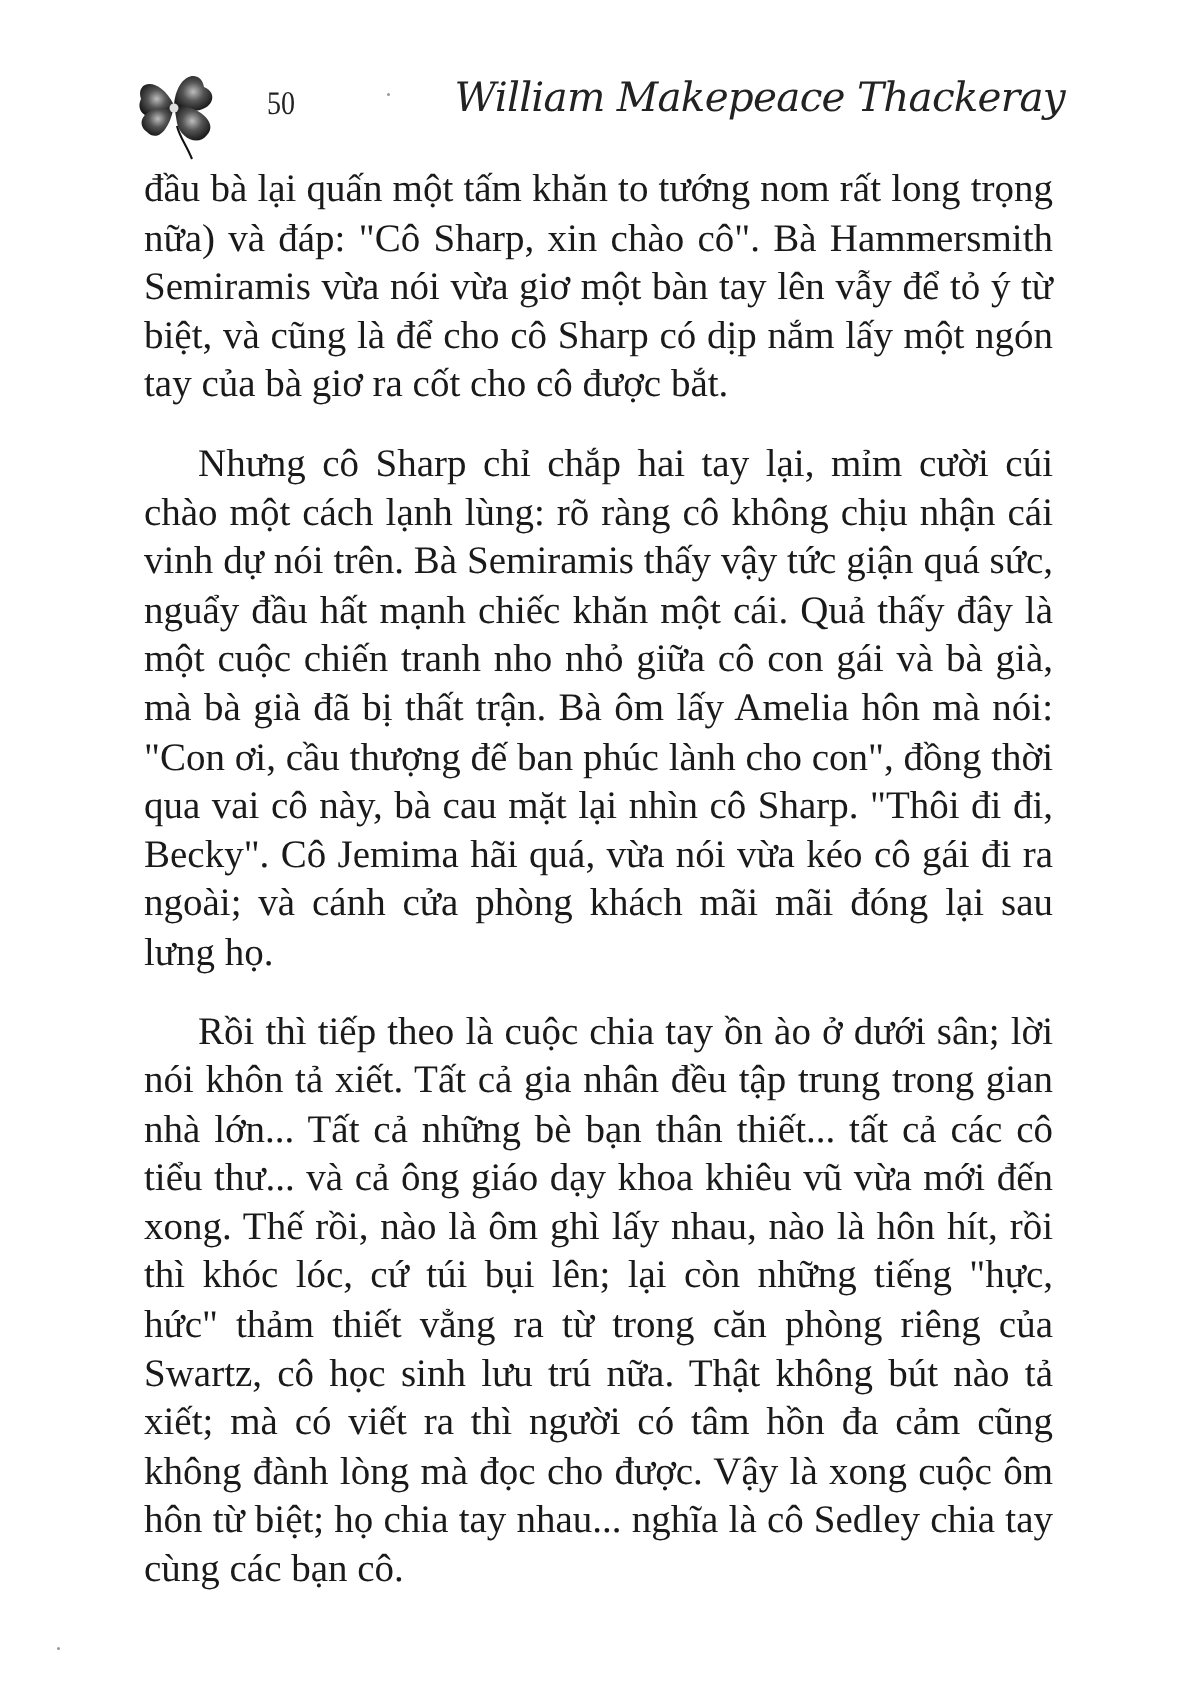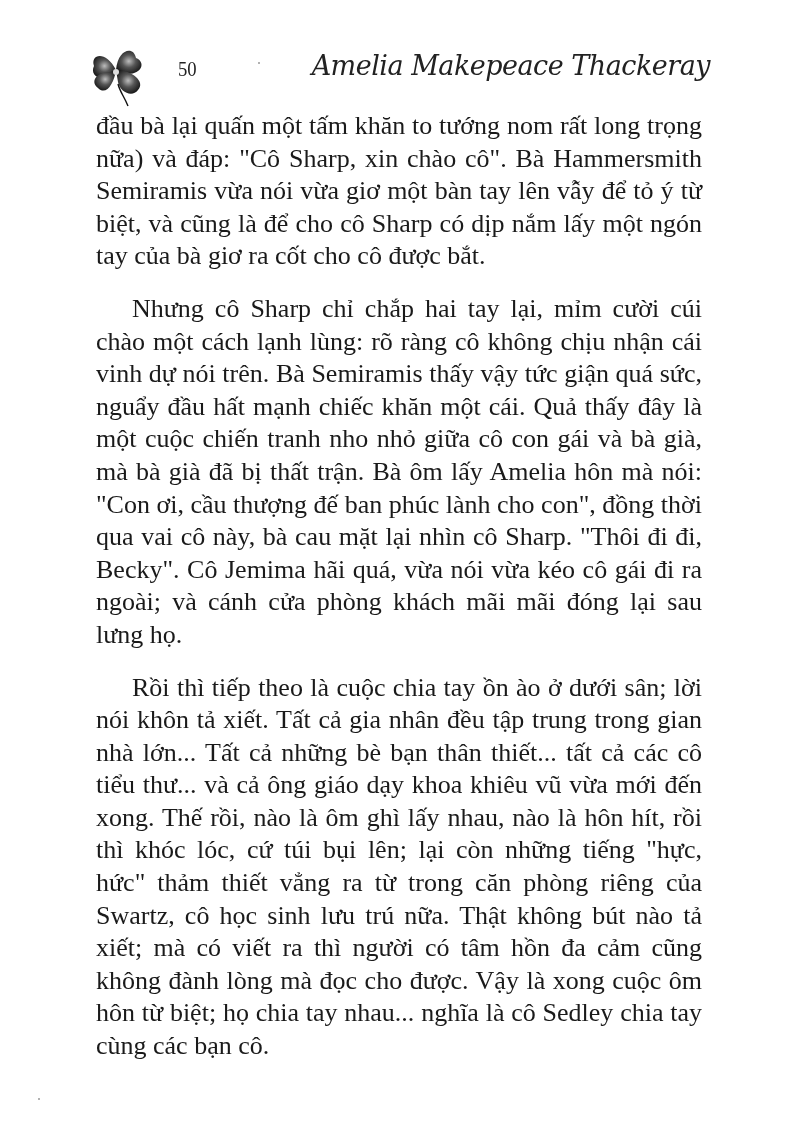--- a/index.html
+++ b/index.html
@@ -96,21 +96,21 @@
           <path d="M28 26 C18 6, 2 10, 6 22 C2 30, 10 38, 22 32 Z"></path>
           <path d="M28 26 C30 4, 46 2, 48 14 C58 18, 54 30, 40 30 Z"></path>
           <path d="M28 26 C44 26, 58 38, 50 46 C44 54, 32 48, 30 38 Z"></path>
           <path d="M28 26 C26 40, 18 52, 10 44 C2 38, 8 28, 22 28 Z"></path>
         </g>
         <path d="M30 40 C32 48, 36 52, 40 62" stroke="#111" stroke-width="1.4" fill="none"></path>
         <circle cx="28" cy="28" r="3" fill="#ddd"></circle>
       </svg>
     </span>
     <span class="page-number">50</span>
-    <span class="running-title">Amelia Makepeace Thackeray</span>
+    <span class="running-title">William Makepeace Thackeray</span>
   </div>
 
   <div class="body-text">
     <p>đầu bà lại quấn một tấm khăn to tướng nom rất long trọng nữa) và đáp: "Cô Sharp, xin chào cô". Bà Hammersmith Semiramis vừa nói vừa giơ một bàn tay lên vẫy để tỏ ý từ biệt, và cũng là để cho cô Sharp có dịp nắm lấy một ngón tay của bà giơ ra cốt cho cô được bắt.</p>
     <p class="indent">Nhưng cô Sharp chỉ chắp hai tay lại, mỉm cười cúi chào một cách lạnh lùng: rõ ràng cô không chịu nhận cái vinh dự nói trên. Bà Semiramis thấy vậy tức giận quá sức, nguẩy đầu hất mạnh chiếc khăn một cái. Quả thấy đây là một cuộc chiến tranh nho nhỏ giữa cô con gái và bà già, mà bà già đã bị thất trận. Bà ôm lấy Amelia hôn mà nói: "Con ơi, cầu thượng đế ban phúc lành cho con", đồng thời qua vai cô này, bà cau mặt lại nhìn cô Sharp. "Thôi đi đi, Becky". Cô Jemima hãi quá, vừa nói vừa kéo cô gái đi ra ngoài; và cánh cửa phòng khách mãi mãi đóng lại sau lưng họ.</p>
     <p class="indent">Rồi thì tiếp theo là cuộc chia tay ồn ào ở dưới sân; lời nói khôn tả xiết. Tất cả gia nhân đều tập trung trong gian nhà lớn... Tất cả những bè bạn thân thiết... tất cả các cô tiểu thư... và cả ông giáo dạy khoa khiêu vũ vừa mới đến xong. Thế rồi, nào là ôm ghì lấy nhau, nào là hôn hít, rồi thì khóc lóc, cứ túi bụi lên; lại còn những tiếng "hực, hức" thảm thiết vẳng ra từ trong căn phòng riêng của Swartz, cô học sinh lưu trú nữa. Thật không bút nào tả xiết; mà có viết ra thì người có tâm hồn đa cảm cũng không đành lòng mà đọc cho được. Vậy là xong cuộc ôm hôn từ biệt; họ chia tay nhau... nghĩa là cô Sedley chia tay cùng các bạn cô.</p>
   </div>
 
   <span class="stray-dot" style="left:258px; top:62px;"></span>
   <span class="stray-dot" style="left:38px; top:1098px;"></span>

